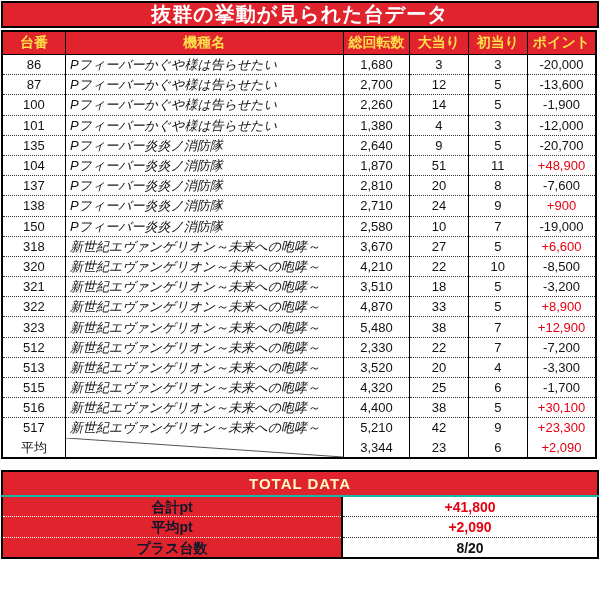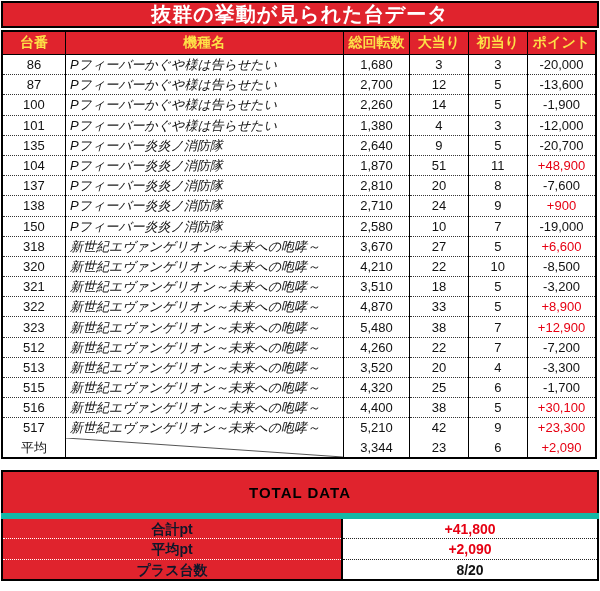--- a/index.html
+++ b/index.html
@@ -28,22 +28,22 @@
   .main-table tbody tr:first-child td{border-top:none;}
   .c-name{text-align:left !important;padding-left:4px !important;font-style:italic;}
   .pos{color:#e60012;}
   .avg-row td{border-top:2px solid #000;font-size:13px;}
   .diag{padding:0 !important;}
   .diag svg{display:block;width:100%;height:19px;}
 
   
   .total-table{border:2px solid #000;margin-top:11px;}
   .total-header th{
-    background:#e0232d;color:#000000;font-weight:bold;font-size:15px;
-    text-align:center;height:17px;padding:12px;border-bottom:6px solid #14b8a6;
+    background:#e0232d;color:#fef9c3;font-weight:bold;font-size:15px;
+    text-align:center;height:17px;padding:3px;border-bottom:2px solid #14b8a6;
     font-family:"Liberation Sans",sans-serif;letter-spacing:1px;
   }
   .total-table td{height:19.5px;padding:0;text-align:center;font-size:14px;font-weight:bold;line-height:1;}
   .tlabel{background:#e0232d;color:#0f172a;border-right:2px solid #000;border-top:1px dotted #fff;}
   .tvalue{background:#fff;border-top:1px dotted #222;}
   .total-table tbody tr:first-child .tlabel{border-top:none;}
   .total-table tbody tr:first-child .tvalue{border-top:none;}
 </style>
 </head>
 <body>
@@ -180,21 +180,21 @@
     <td>323</td>
     <td class="c-name">新世紀エヴァンゲリオン～未来への咆哮～</td>
     <td>5,480</td>
     <td>38</td>
     <td>7</td>
     <td class="points pos">+12,900</td>
   </tr>
         <tr>
     <td>512</td>
     <td class="c-name">新世紀エヴァンゲリオン～未来への咆哮～</td>
-    <td>4,260</td>
+    <td>2,330</td>
     <td>22</td>
     <td>7</td>
     <td class="points">-7,200</td>
   </tr>
         <tr>
     <td>513</td>
     <td class="c-name">新世紀エヴァンゲリオン～未来への咆哮～</td>
     <td>3,520</td>
     <td>20</td>
     <td>4</td>

